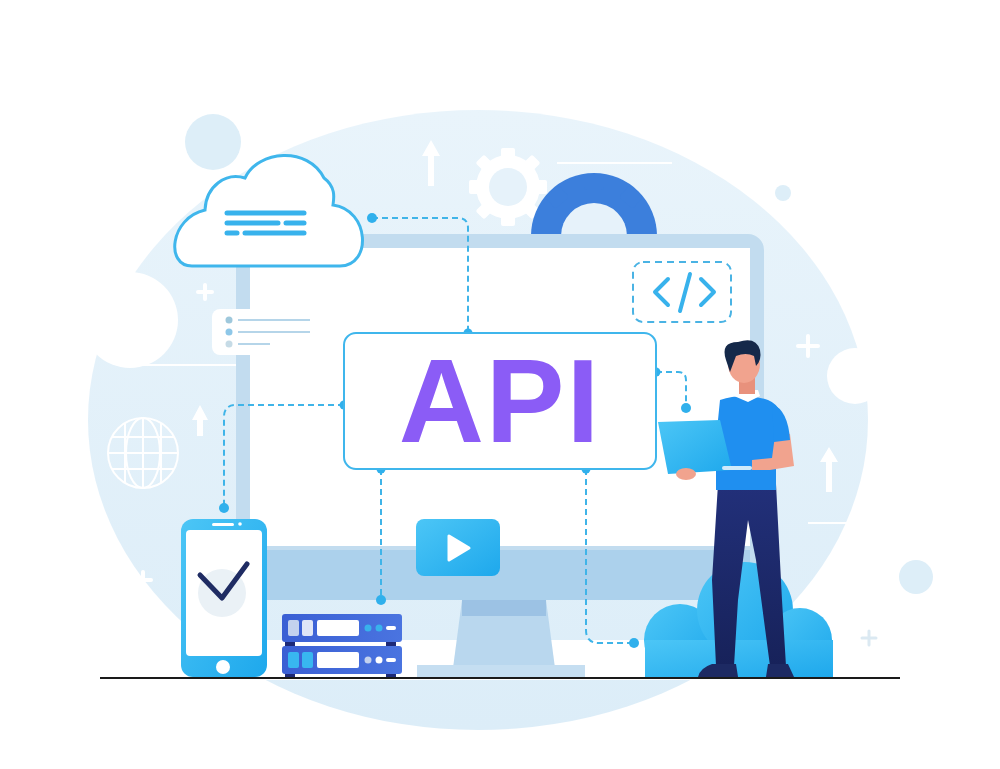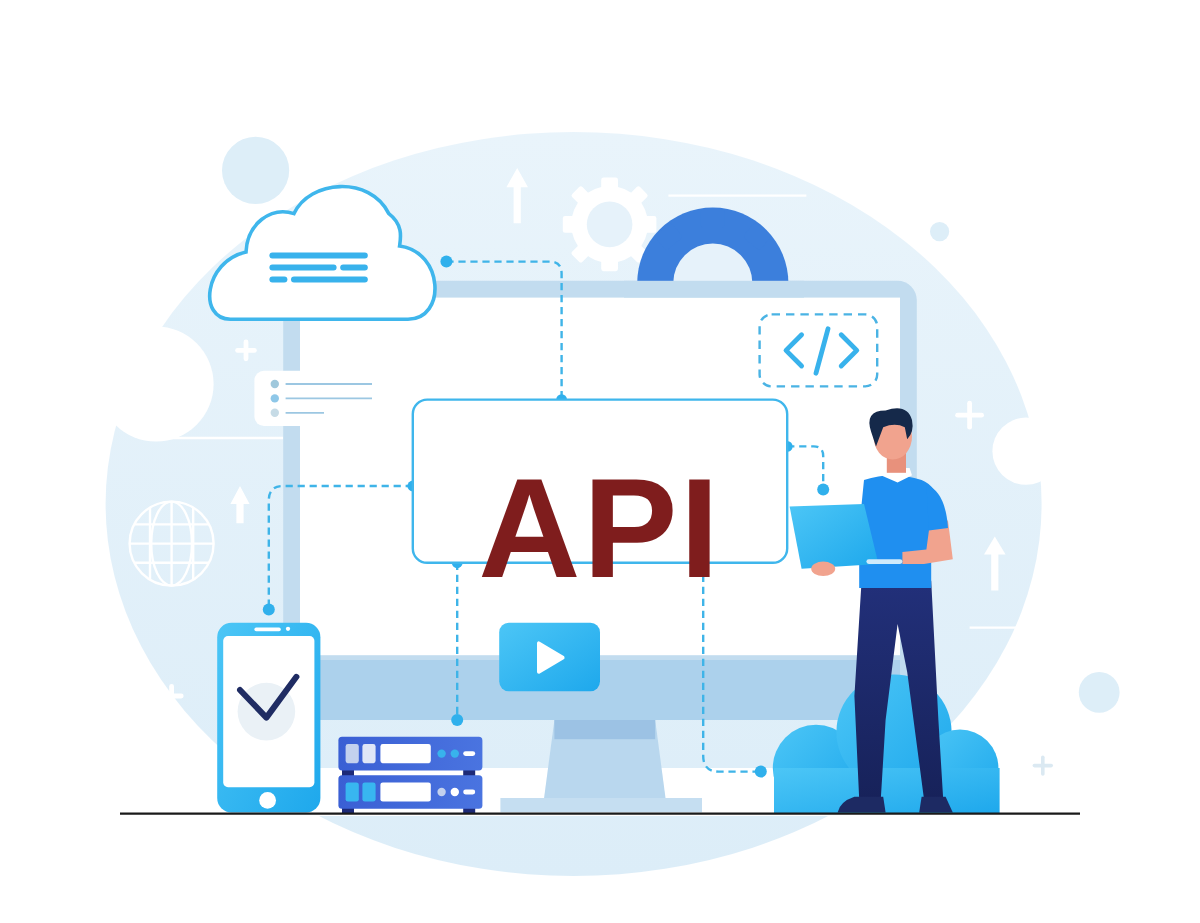--- a/index.html
+++ b/index.html
@@ -1,19 +1,19 @@
 <!DOCTYPE html>
 <html><head>
 <meta charset="utf-8">
 <style>
   html,body{margin:0;padding:0;background:#ffffff;}
   body{width:1000px;height:769px;position:relative;overflow:hidden;font-family:"Liberation Sans",sans-serif;}
   .scene{position:absolute;left:0;top:0;width:1000px;height:769px;}
   .api-label{position:absolute;left:345px;top:336px;width:310px;height:130px;display:flex;align-items:center;justify-content:center;
-    font-family:"Liberation Sans",sans-serif;font-weight:bold;font-size:118px;letter-spacing:2px;color:#7f1d1d;line-height:1;margin-top:40px;}
+    font-family:"Liberation Sans",sans-serif;font-weight:bold;font-size:118px;letter-spacing:2px;color:#8b5cf6;line-height:1;}
 </style>
 </head>
 <body>
 
 <div class="scene">
 <svg width="1000" height="769" viewBox="0 0 1000 769" xmlns="http://www.w3.org/2000/svg">
   <defs>
     <linearGradient id="bgGrad" x1="0" y1="0" x2="0" y2="1">
       <stop offset="0" stop-color="#e9f4fb"></stop>
       <stop offset="1" stop-color="#dcedf8"></stop>

